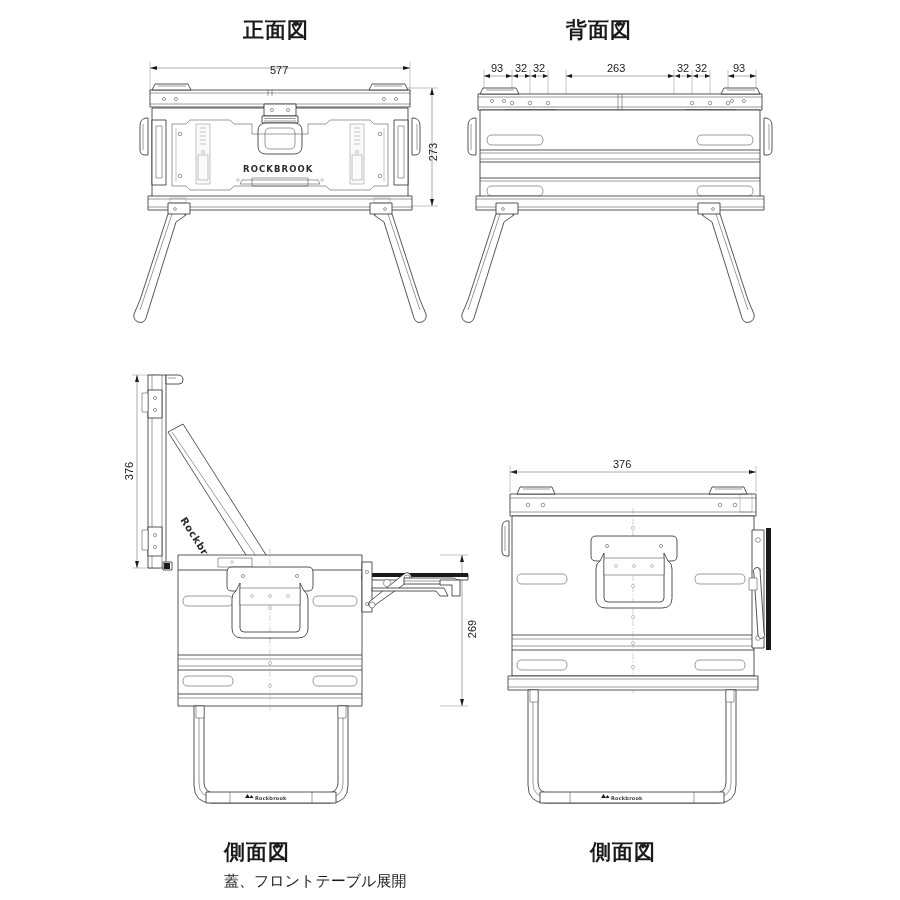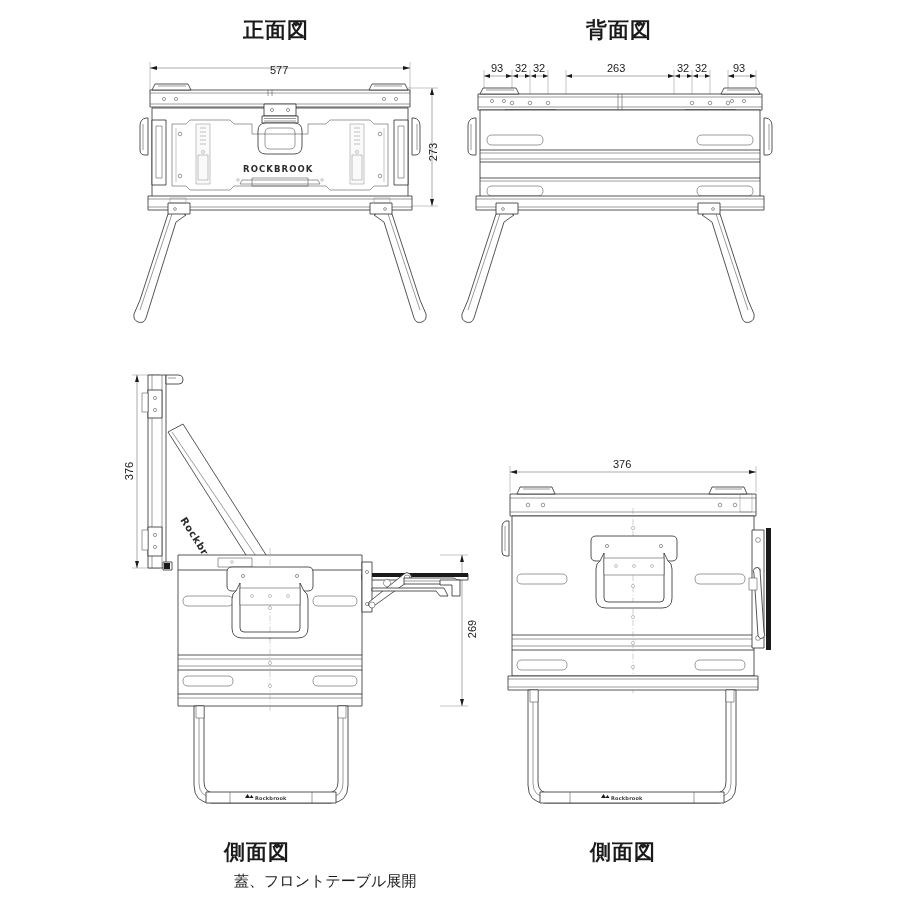--- a/index.html
+++ b/index.html
@@ -505,24 +505,24 @@
         </g>
         <text class="brandtxt-sm" x="611" y="800">Rockbrook</text>
         <path class="ln-t fillw" d="M530 690 L538 690 L538 702 L530 702 Z"></path>
         <path class="ln-t fillw" d="M726 690 L734 690 L734 702 L726 702 Z"></path>
       </g>
     </g>
   </svg>
 
   <div class="view-title" style="left:243px; top:16px;">正面図</div>
 
-  <div class="view-title" style="left:586px; top:16px;">背面図</div>
+  <div class="view-title" style="left:566px; top:16px;">背面図</div>
 
   <div class="view-title" style="left:224px; top:838px;">側面図</div>
-  <div class="view-sub" style="left:234px; top:872px;">蓋、フロントテーブル展開</div>
+  <div class="view-sub" style="left:224px; top:872px;">蓋、フロントテーブル展開</div>
 
   <div class="view-title" style="left:590px; top:838px;">側面図</div>
 
   <div class="dim-text" style="left:270px; top:56px;margin-top:8px;">577</div>
   <div class="dim-text vert" style="left:424px; top:146px;">273</div>
 
   <div class="dim-text" style="left:491px; top:62px;">93</div>
   <div class="dim-text" style="left:515px; top:62px;">32</div>
   <div class="dim-text" style="left:533px; top:62px;">32</div>
   <div class="dim-text" style="left:607px; top:62px;text-align:right;">263</div>

